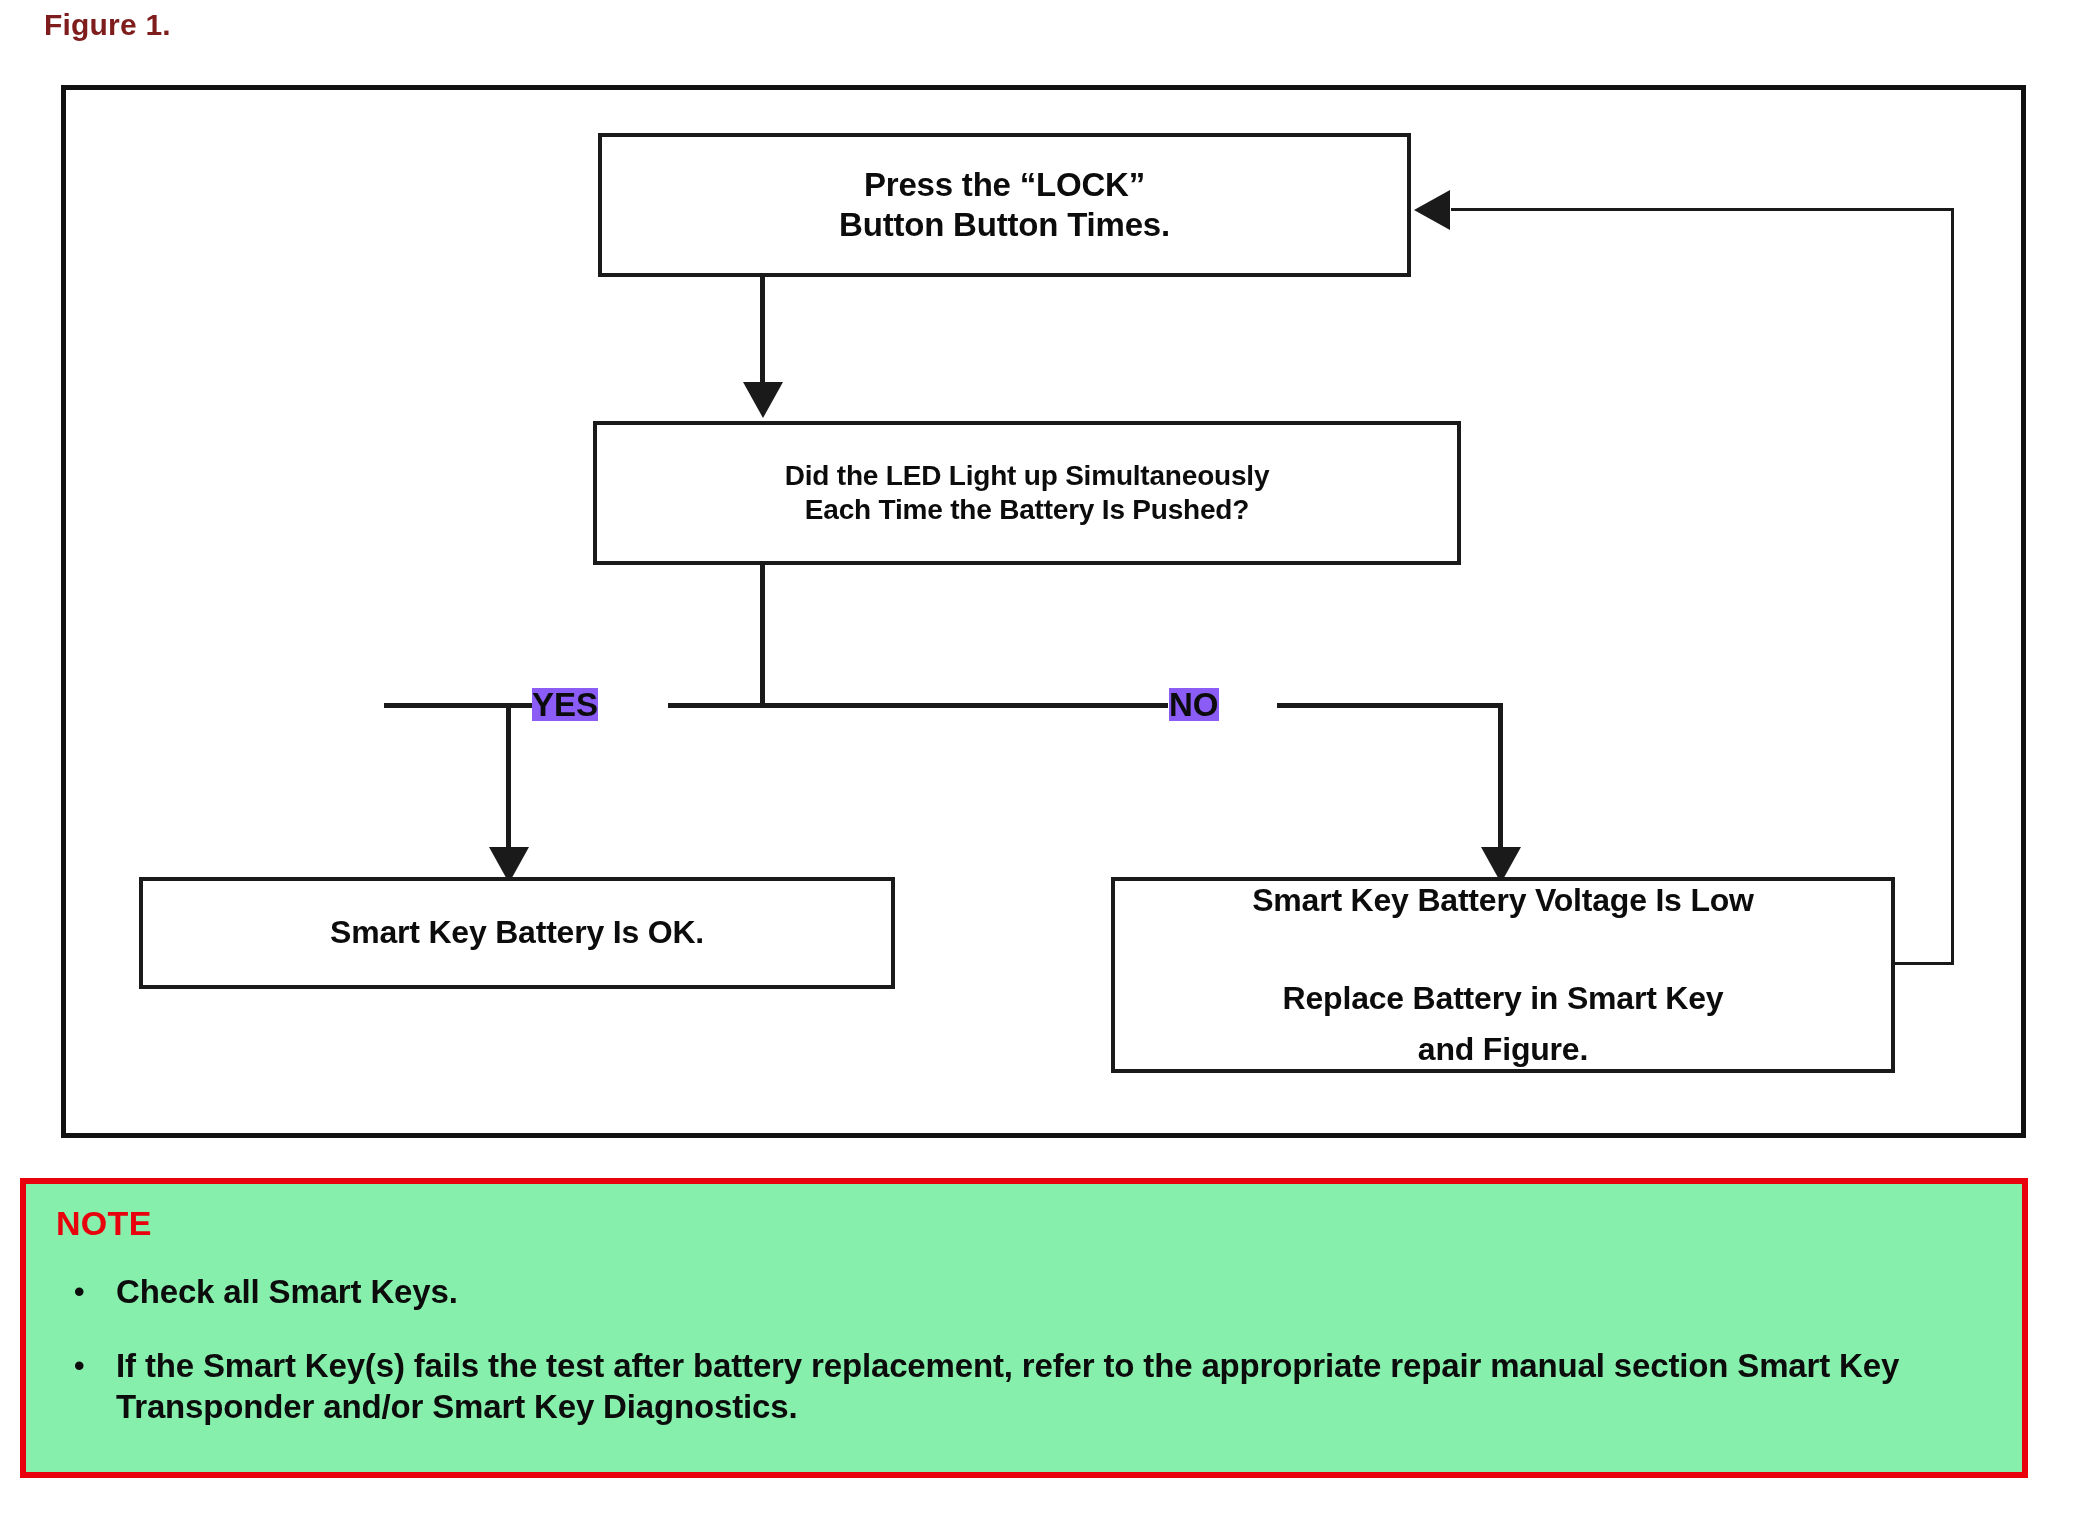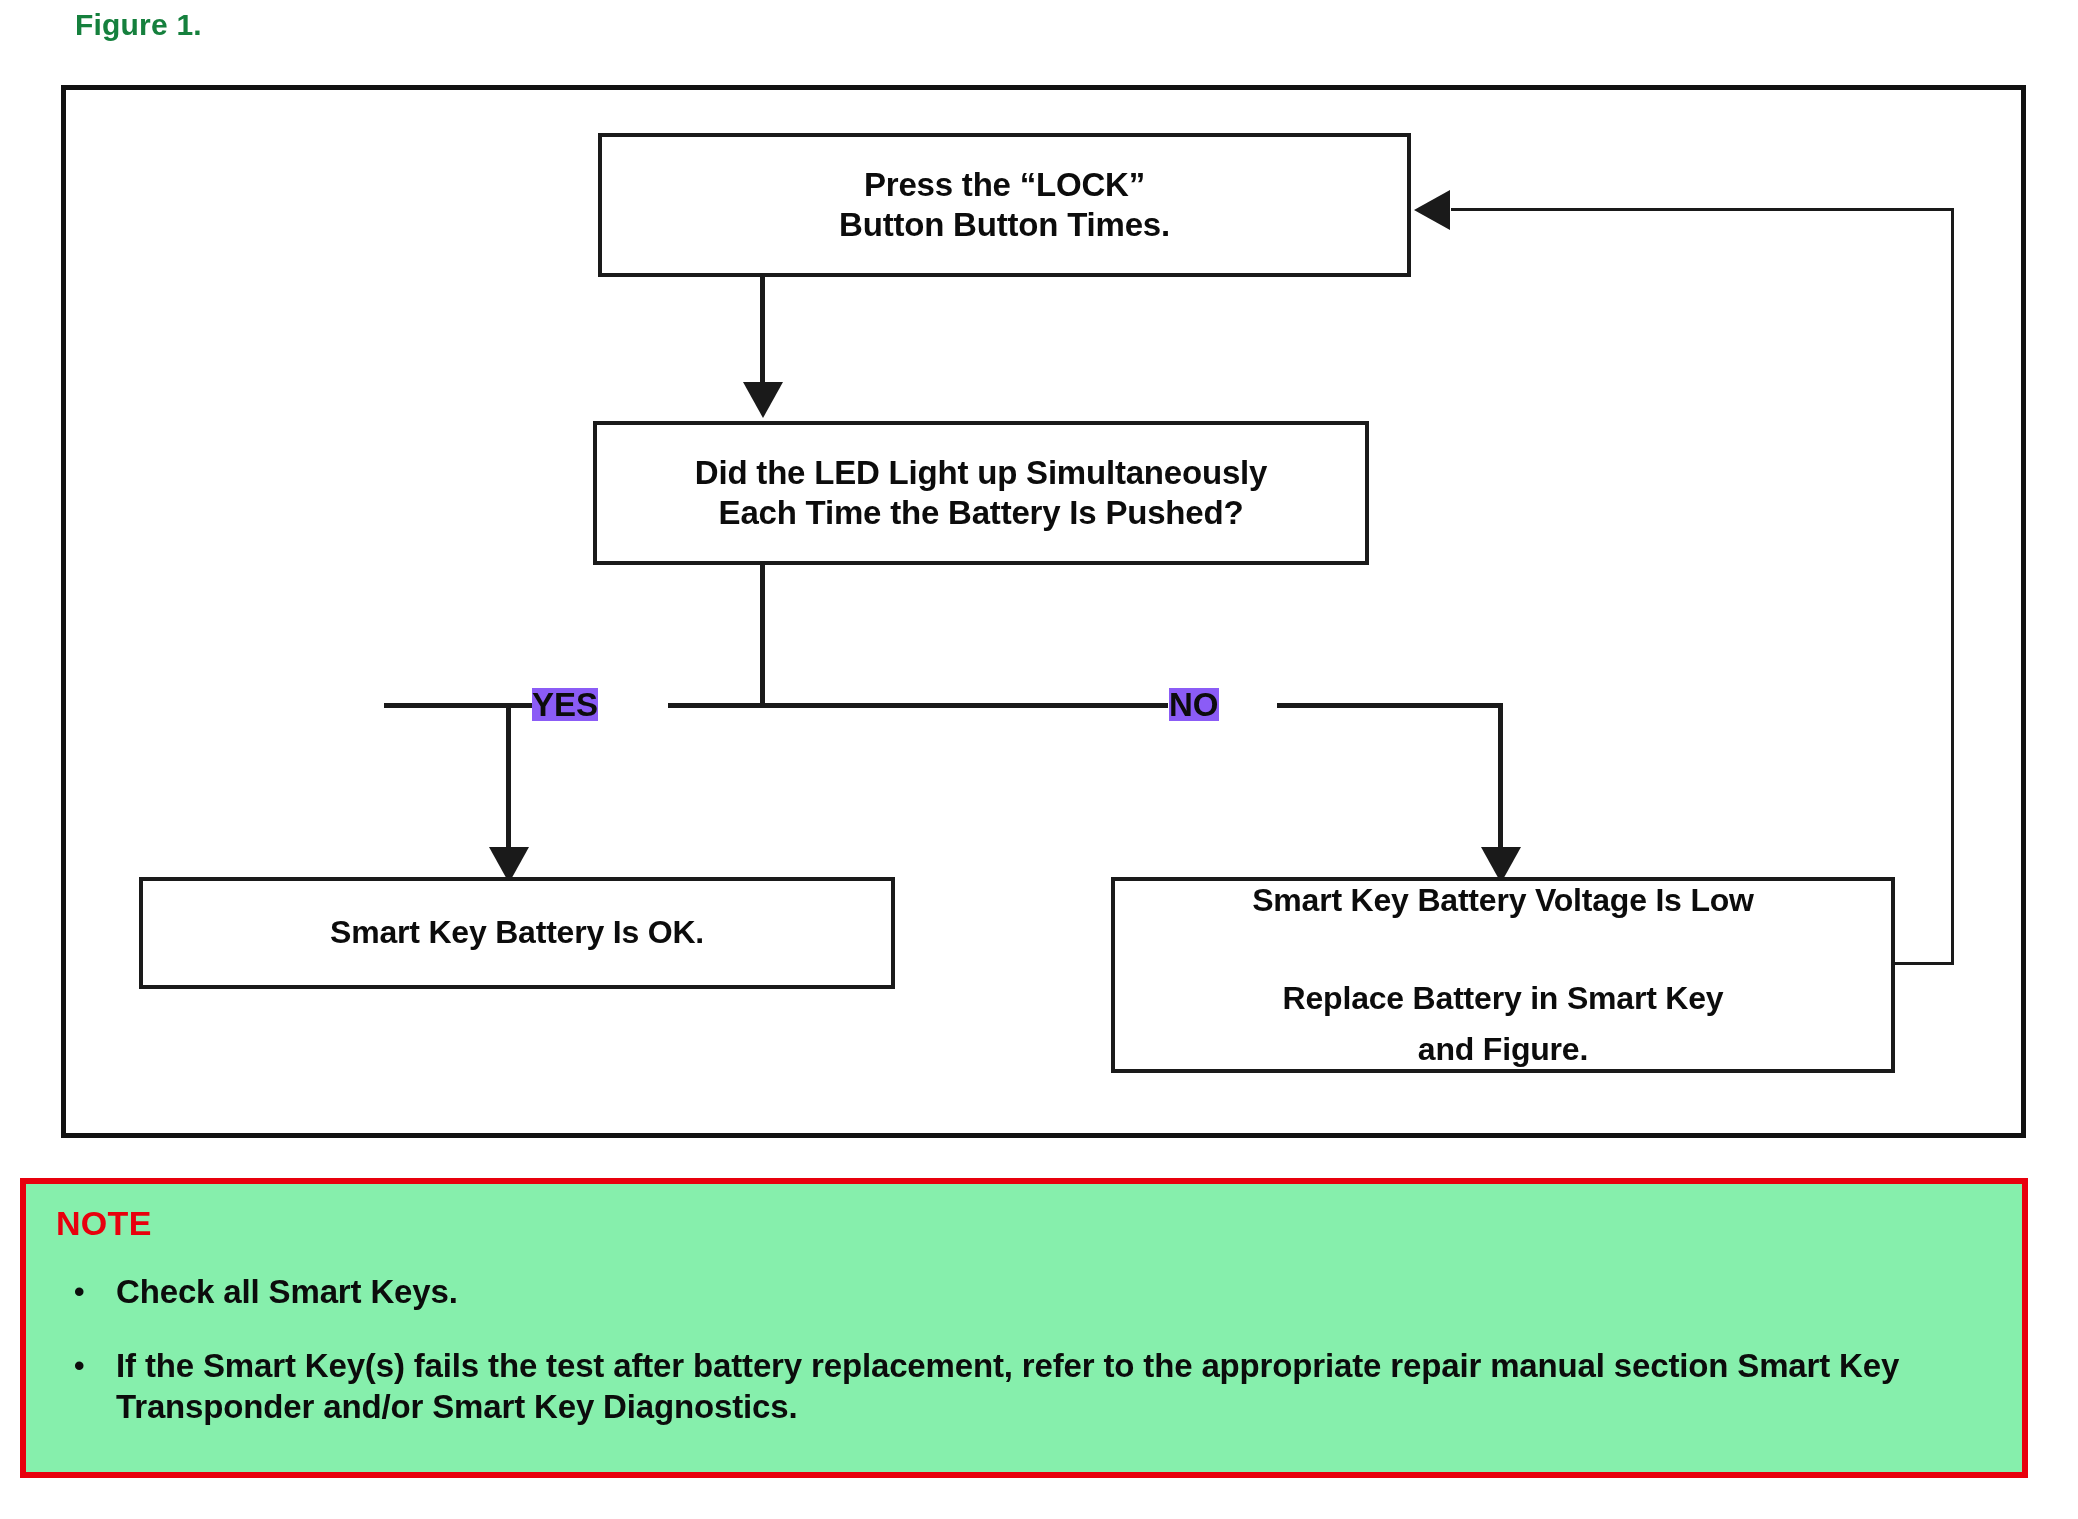--- a/index.html
+++ b/index.html
@@ -15,24 +15,23 @@
     overflow: hidden;
   }
 
   
   #figure-label {
     position: absolute;
     left: 44px;
     top: 8px;
     font-size: 30px;
     font-weight: bold;
-    color: #15803d;
+    color: #7f1d1d;
     letter-spacing: 0.2px;
     white-space: nowrap;
-    margin-left: 31px;
   }
 
   
   #figure-frame {
     position: absolute;
     left: 61px;
     top: 85px;
     width: 1965px;
     height: 1053px;
     border: 5px solid #111111;
@@ -64,23 +63,23 @@
   #box-press-lock {
     left: 532px;
     top: 43px;
     width: 813px;
     height: 144px;
     font-size: 33px;
   }
   #box-led-question {
     left: 527px;
     top: 331px;
-    width: 776px;
+    width: 868px;
     height: 144px;
-    font-size: 33px;
+    font-size: 28px;
   }
   #box-battery-ok {
     left: 73px;
     top: 787px;
     width: 756px;
     height: 112px;
     font-size: 32px;
   }
   #box-battery-low {
     left: 1045px;

